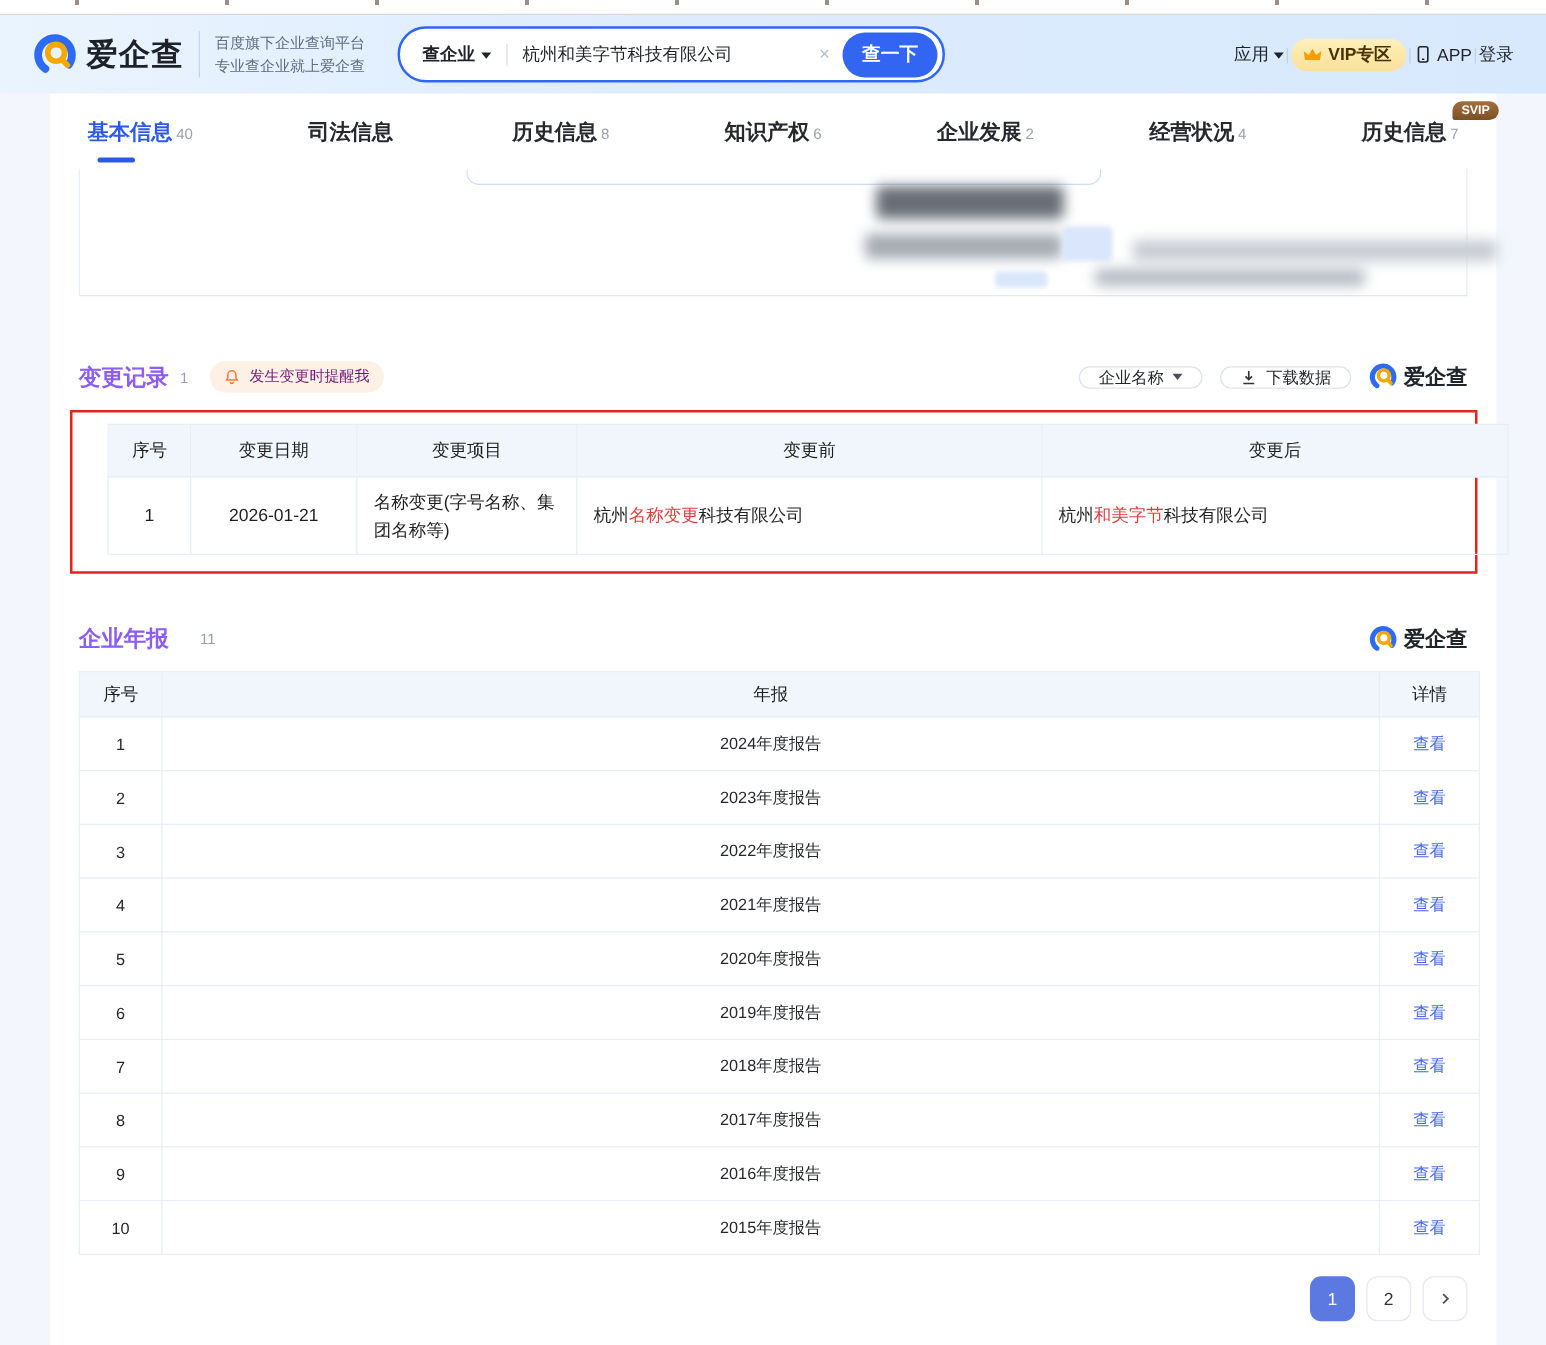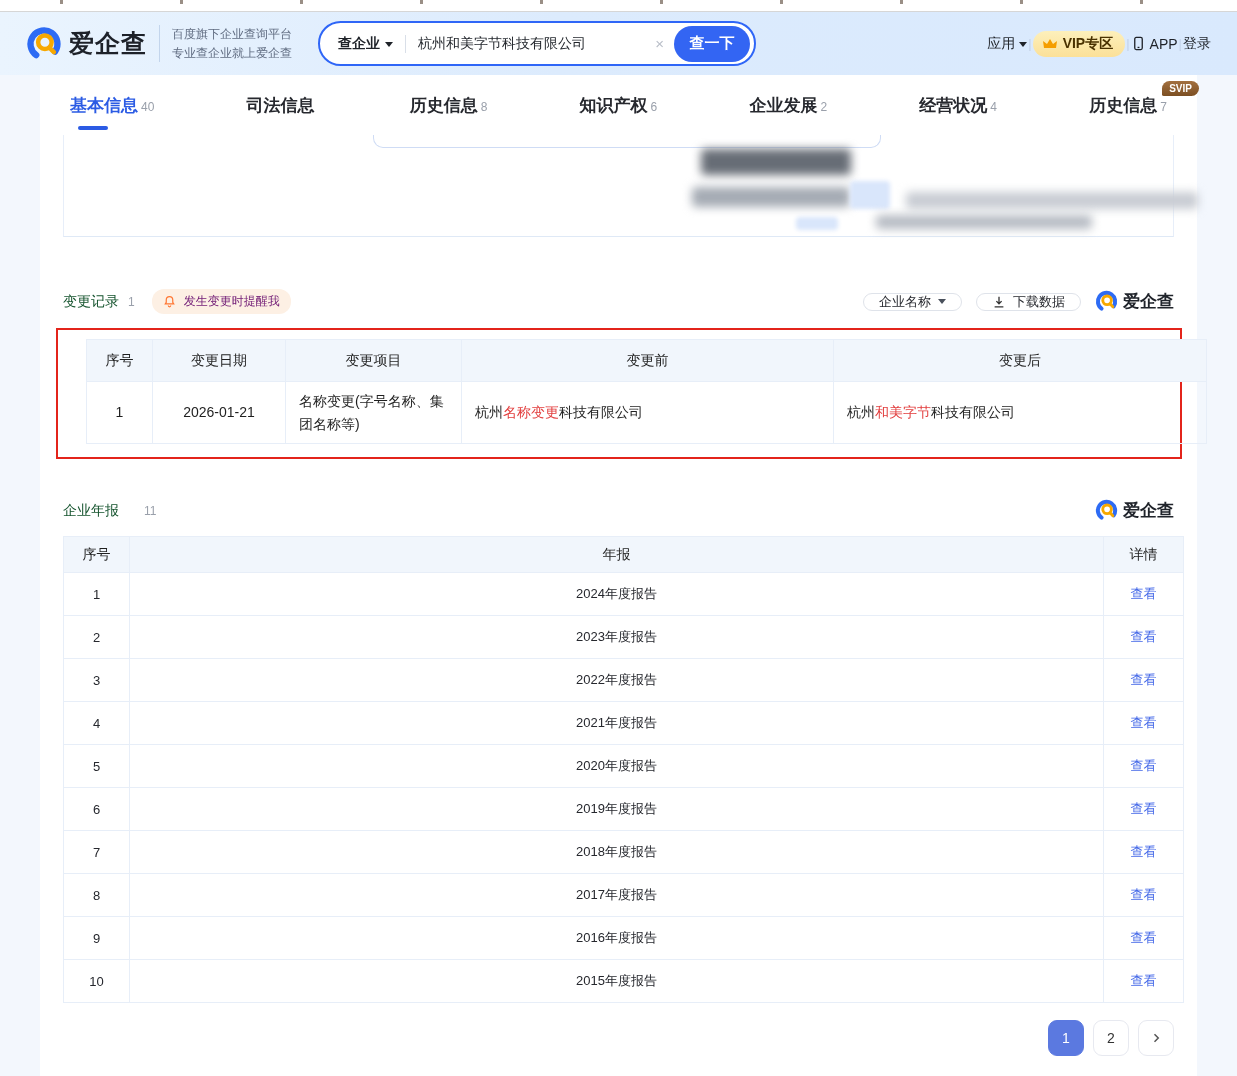--- a/index.html
+++ b/index.html
@@ -58,21 +58,21 @@
   .blob { position:absolute; border-radius:4px; filter:blur(5px); }
   .blob.b1 { left:637px; top:14px; width:150px; height:26px; background:#676d76; }
   .blob.b2 { left:628px; top:52px; width:158px; height:20px; background:#a5abb4; }
   .blob.b3 { left:842px; top:57px; width:292px; height:17px; background:#c8ccd3; }
   .blob.b4 { left:812px; top:80px; width:216px; height:14px; background:#b6bbc3; }
   .bluechip { position:absolute; border-radius:4px; filter:blur(2px); background:#d9e6fb; }
   .bluechip.c1 { left:786px; top:46px; width:40px; height:28px; }
   .bluechip.c2 { left:732px; top:82px; width:42px; height:13px; }
   
   .section-head { display:flex; align-items:center; margin:52px 23px 14px; }
-  .sec-title { font-size:14px; font-weight:normal; color:#14532d; }
+  .sec-title { font-size:18px; font-weight:bold; color:#8b5cf6; }
   .sec-count { font-size:12px; color:#9aa0ab; margin-left:9px; }
   .remind-pill { margin-left:17px; display:flex; align-items:center; gap:8px; background:#fdf0e4;
     color:#701a75; font-size:12px; border-radius:12px; padding:4px 11px; cursor:pointer; }
   .head-right { margin-left:auto; display:flex; align-items:center; gap:14px; }
   .pill-btn { display:flex; align-items:center; gap:7px; height:18px; padding:0 15px;
     border:1px solid #dfe3ea; border-radius:16px; background:#fff; font-size:13px; color:#26282e; cursor:pointer; }
   .chev-down { width:0; height:0; border-left:4px solid transparent; border-right:4px solid transparent;
     border-top:5px solid #49505b; }
   .wm-logo { display:flex; align-items:center; gap:5px; }
   .wm-logo svg { width:23px; height:23px; }

